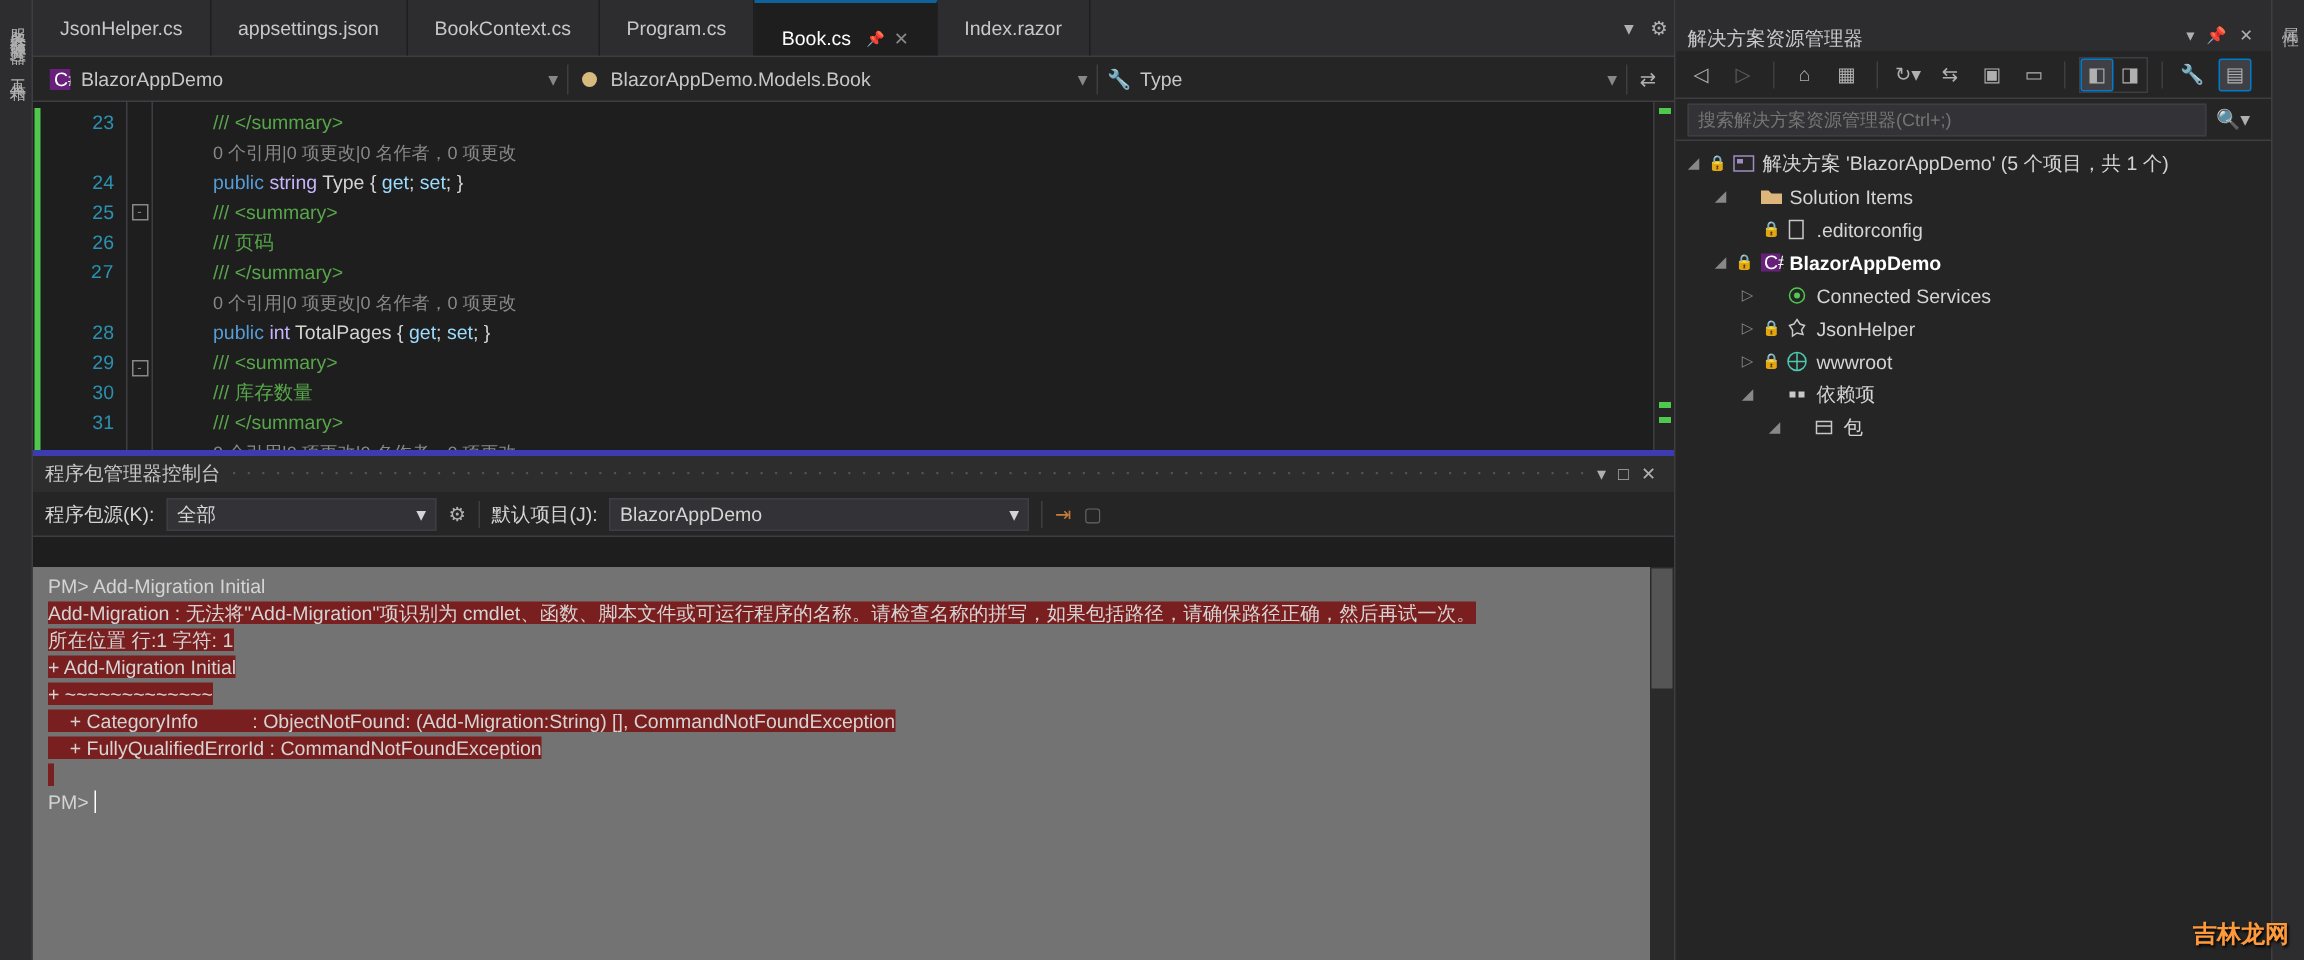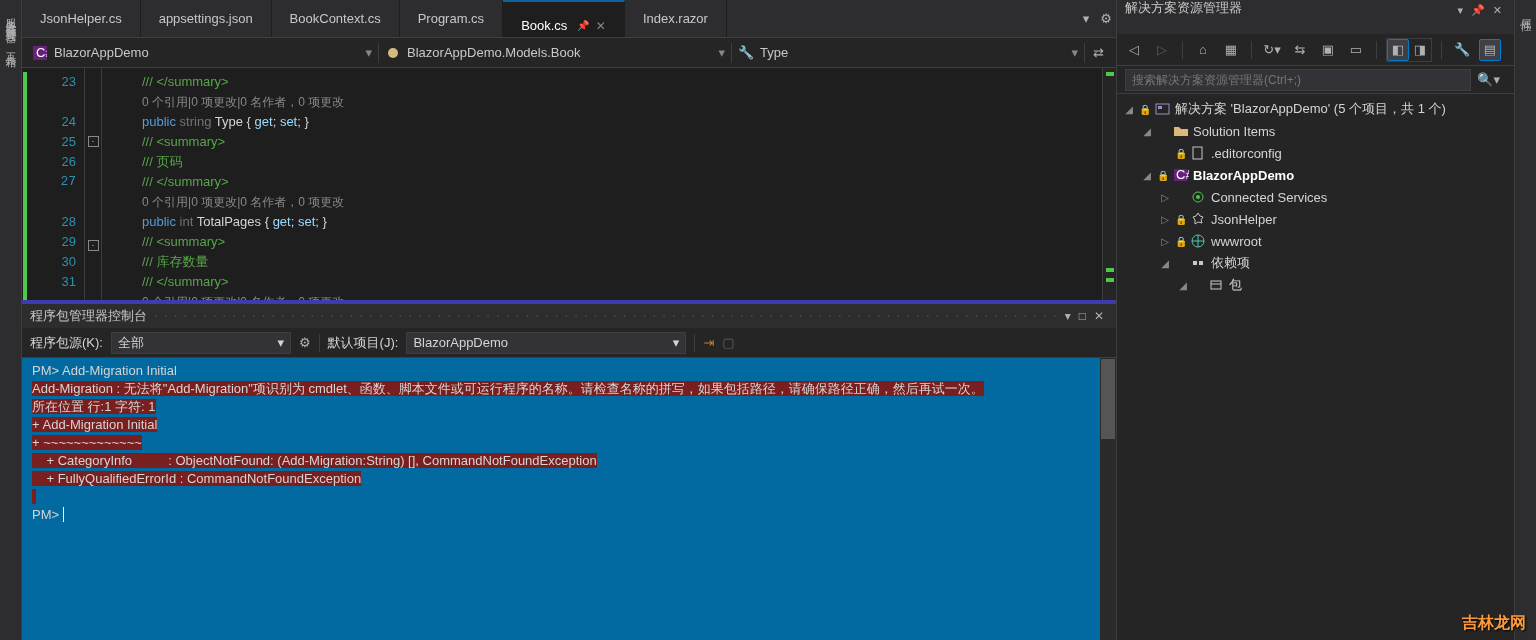--- a/index.html
+++ b/index.html
@@ -24,44 +24,44 @@
 .editor { flex: 1; display: flex; background: #1e1e1e; overflow: hidden; min-height: 0; position: relative; }
 .gutter { width: 56px; text-align: right; padding: 4px 8px 4px 0; color: #2b91af; font-family: Consolas, monospace; font-size: 14px; line-height: 20px; }
 .fold { width: 18px; border-left: 1px solid #3e3e42; border-right: 1px solid #3e3e42; background: #1e1e1e; padding-top: 4px; }
 .fold .sq { width: 11px; height: 11px; border: 1px solid #888; margin: 4px auto; font-size: 9px; line-height: 9px; text-align: center; color: #888; }
 .chg { width: 6px; padding-top: 4px; }
 .chg .m { width: 4px; height: 20px; background: #4ec94e; margin-left: 1px; }
 .code { flex: 1; font-family: Consolas, monospace; font-size: 14px; line-height: 20px; padding: 4px 0 4px 40px; white-space: pre; position: relative; }
 .code .cl { height: 20px; }
 .c-comment { color: #57a64a; }
 .c-key { color: #569cd6; }
-.c-type { color: #737373; }
+.c-type { color: #c4b5fd; }
 .c-prop { color: #9cdcfe; }
 .c-plain { color: #d4d4d4; }
 .c-lens { color: #888; font-size: 12px; }
 .ovmap { width: 14px; background: #252526; border-left: 1px solid #3e3e42; position: relative; }
 .ovmap .mk { position: absolute; right: 2px; width: 8px; height: 4px; background: #4ec94e; }
 .pmc { height: 340px; border-top: 4px solid #3c3cb0; display: flex; flex-direction: column; background: #1e1e1e; }
 .pmc-title { height: 24px; background: #2d2d2d; display: flex; align-items: center; padding: 0 8px; color: #c8c8c8; font-size: 12px; }
 .dots { flex: 1; overflow: hidden; white-space: nowrap; color: #555; font-size: 6px; letter-spacing: 3px; padding-left: 8px; }
 .pmc-title .btn { padding: 0 4px; color: #b0b0b0; cursor: pointer; font-size: 12px; }
 .pmc-tool { height: 30px; background: #252526; display: flex; align-items: center; padding: 0 8px; gap: 8px; border-bottom: 1px solid #3e3e42; font-size: 13px; }
 .pmc-tool select, .pmc-tool .sel { background: #333337; color: #d4d4d4; border: 1px solid #3e3e42; height: 22px; padding: 0 6px; font-size: 12px; }
 .pmc-tool .sel { display: flex; align-items: center; min-width: 180px; justify-content: space-between; }
 .pmc-tool .gear { color: #b0b0b0; cursor: pointer; }
-.pmc-body { flex: 1; padding: 4px 10px; font-family: Consolas, "Courier New", monospace; font-size: 14px; line-height: 18px; overflow: auto; background: #0369a1; position: relative; }
+.pmc-body { flex: 1; padding: 4px 10px; font-family: Consolas, "Courier New", monospace; font-size: 14px; line-height: 18px; overflow: auto; background: #737373; position: relative; margin-top: 20px; }
 .pmc-body .err { color: #d4d4d4; background: #7a1f1f; }
 .pmc-body .line { white-space: pre; }
 .pmc-body .cursor { border-left: 1px solid #fff; animation: blink 1s infinite; }
 @keyframes blink { 50% { opacity: 0; } }
 .pmc-scroll { position: absolute; right: 0; top: 0; bottom: 0; width: 16px; background: #2a2a2a; }
 .pmc-scroll .thumb { width: 14px; height: 80px; background: #555; margin: 1px; }
 .right { width: 420px; background: #252526; border-left: 1px solid #3e3e42; display: flex; }
 .sol { flex: 1; display: flex; flex-direction: column; }
-.sol-title { height: 26px; background: #2d2d30; display: flex; align-items: flex-end; padding: 17px 8px; color: #c8c8c8; font-size: 12px; }
+.sol-title { height: 26px; background: #2d2d30; display: flex; align-items: flex-start; padding: 17px 8px; color: #c8c8c8; font-size: 12px; }
 .sol-title .sp { flex: 1; }
 .sol-title .btn { padding: 0 4px; color: #b0b0b0; cursor: pointer; font-size: 11px; }
 .sol-tool { height: 32px; border-bottom: 1px solid #3e3e42; display: flex; align-items: center; padding: 0 6px; gap: 6px; }
 .sol-tool .tbtn { width: 22px; height: 22px; display: flex; align-items: center; justify-content: center; color: #b0b0b0; cursor: pointer; border-radius: 2px; }
 .sol-tool .tbtn.on { background: #3f3f46; border: 1px solid #007acc; }
 .sol-tool .grp { display: flex; border: 1px solid #3e3e42; height: 24px; align-items: center; }
 .sol-tool .sep { width: 1px; height: 18px; background: #3e3e42; margin: 0 3px; }
 .sol-search { height: 28px; border-bottom: 1px solid #3e3e42; display: flex; align-items: center; padding: 0 8px; }
 .sol-search input { flex: 1; background: #333337; border: 1px solid #3e3e42; color: #888; height: 22px; padding: 0 6px; font-size: 12px; }
 .sol-search .mag { padding: 0 6px; color: #b0b0b0; }

